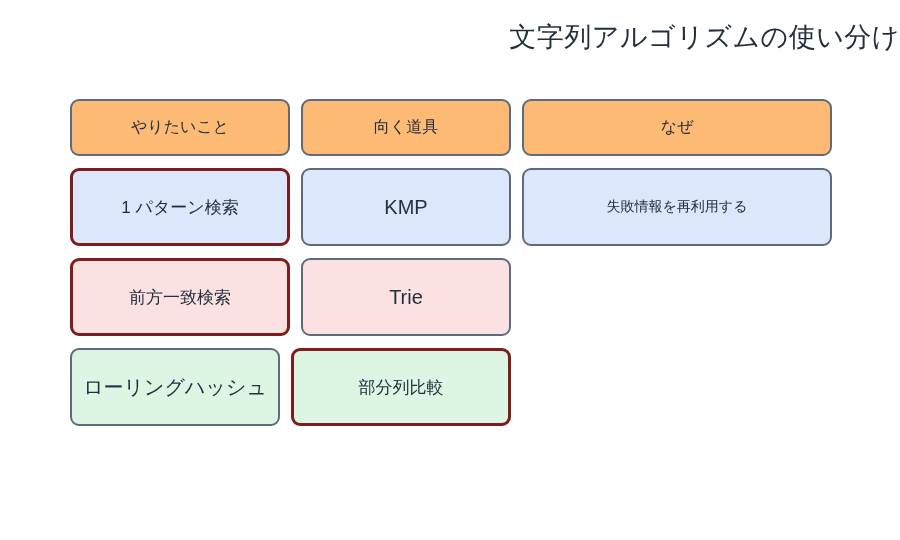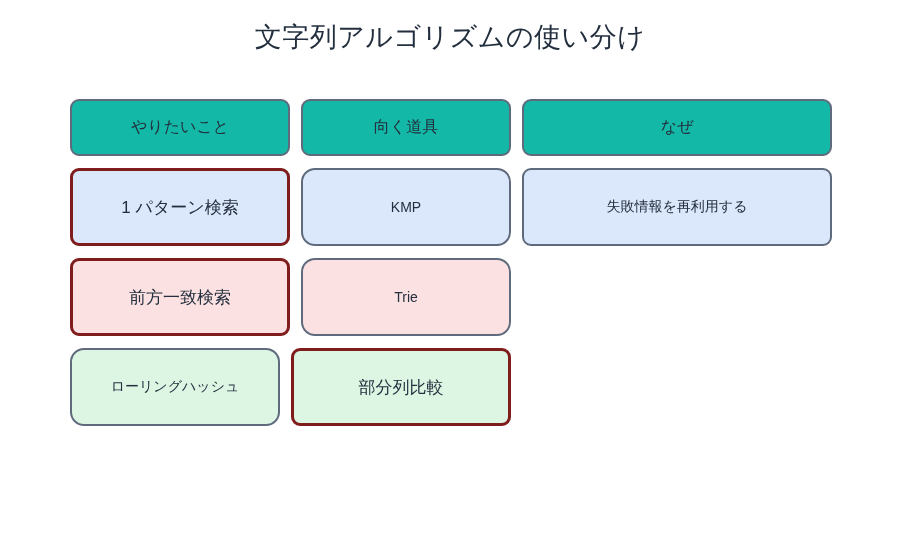--- a/index.html
+++ b/index.html
@@ -21,21 +21,21 @@
     width: 900px;
     height: 540px;
     box-sizing: border-box;
   }
 
   #page-title {
     position: absolute;
     top: 18px;
     left: 0;
     width: 900px;
-    text-align: center;
+    text-align: right;
     font-size: 27px;
     line-height: 38px;
     font-weight: 400;
     color: #232f3e;
     letter-spacing: 0.5px;
   }
 
   #matrix {
     position: absolute;
     left: 70px;
@@ -69,25 +69,25 @@
   .col-0 { width: 220px; flex: 0 0 220px; }
   .col-1 { width: 210px; flex: 0 0 210px; }
   .col-2 { width: 310px; flex: 0 0 310px; }
 
   
   .row-header .cell { height: 57px; font-size: 16px; }
   .row-body   .cell { height: 78px; }
 
   
   .row-body .col-0 { font-size: 17px; }
-  .row-body .col-1 { font-size: 14px; border-radius: 14px; }
+  .row-body .col-1 { font-size: 20px; }
   .row-body .col-2 { font-size: 14px; text-align: right; }
 
   
-  .fill-gray  { background: #14b8a6; }
+  .fill-gray  { background: #fdba74; }
   .fill-blue  { background: #dbe7fa; }
   .fill-pink  { background: #fbe1e1; }
   .fill-green { background: #ddf5e3; }
 
   
   .edge-gray      { border: 2px solid #5f6b7d; }
   .edge-highlight { border: 3px solid #7f1d1d; }
 </style>
 </head>
 <body>

